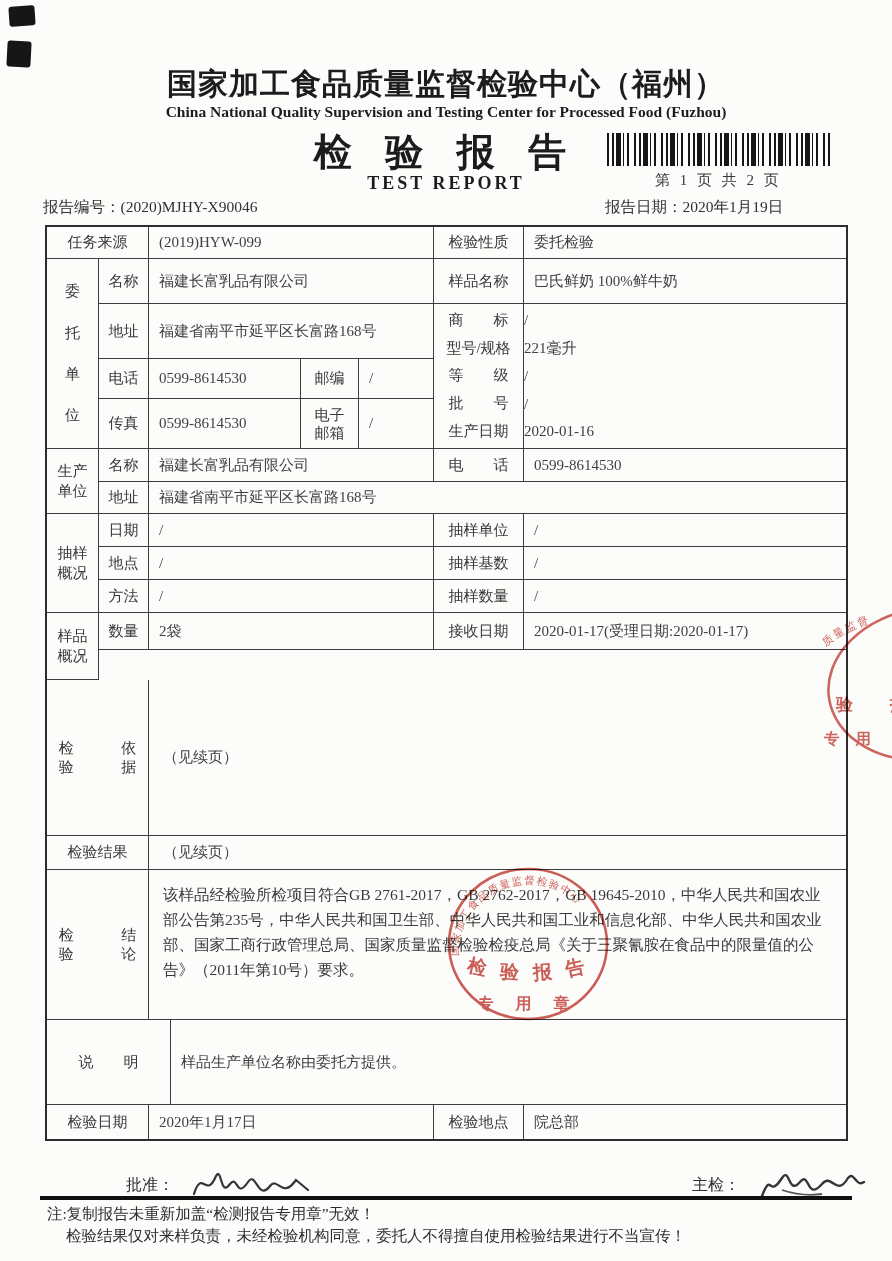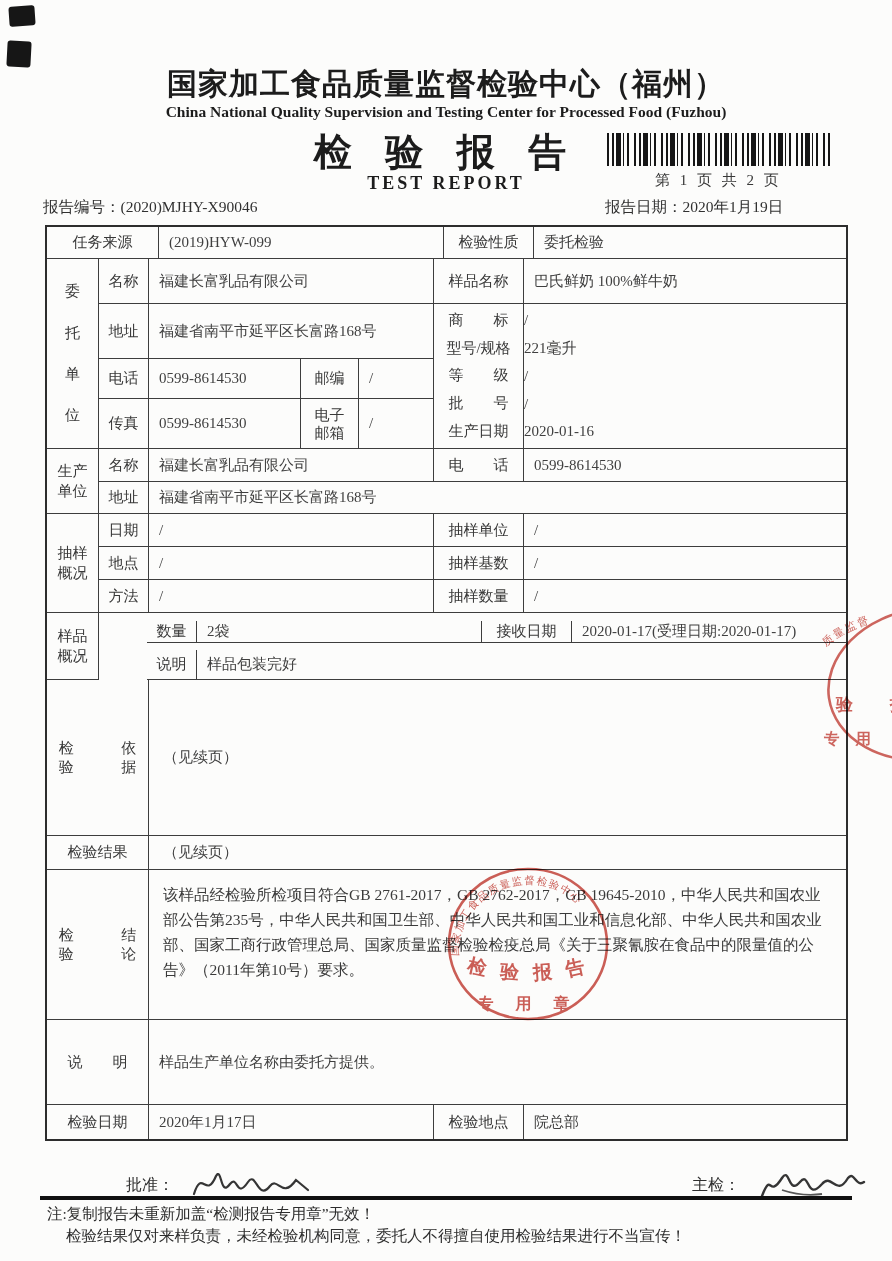--- a/index.html
+++ b/index.html
@@ -56,21 +56,21 @@
   <div class="abs ctr title-cn">检 验 报 告</div>
   <div class="abs ctr title-en">TEST REPORT</div>
   <div class="abs barcode"></div>
   <div class="abs pageinfo">第 1 页  共 2 页</div>
   <div class="abs meta" style="left:43px;top:197px;">报告编号：(2020)MJHY-X90046</div>
   <div class="abs meta" style="left:605px;top:197px;">报告日期：2020年1月19日</div>
 
   <div class="tbl">
 
     <div class="r" style="height:32px;">
-      <div class="c lab" style="width:112px;">任务来源</div>
+      <div class="c lab" style="width:102px;">任务来源</div>
       <div class="c val" style="width:285px;">(2019)HYW-099</div>
       <div class="c lab" style="width:90px;">检验性质</div>
       <div class="c val last" style="flex:1;">委托检验</div>
     </div>
 
     <div class="r" style="height:190px;">
       <div class="c glab" style="width:52px;height:190px;">
         <span>委</span>
         <span>托</span>
         <span>单</span>
@@ -164,36 +164,32 @@
         </div>
         <div class="r" style="height:33px;">
           <div class="c lab" style="width:50px;">方法</div>
           <div class="c val" style="width:285px;">/</div>
           <div class="c lab" style="width:90px;">抽样数量</div>
           <div class="c val last" style="flex:1;">/</div>
         </div>
       </div>
     </div>
 
-    <div class="r" style="height:67px;gap:48px;">
+    <div class="r" style="height:67px;">
       <div class="c glab" style="width:52px;justify-content:center;gap:1px;">
         <span>样品</span>
         <span>概况</span>
       </div>
       <div class="col" style="flex:1;">
-        <div class="r" style="height:37px;align-items:center;">
+        <div class="r" style="height:37px;">
           <div class="c lab" style="width:50px;">数量</div>
           <div class="c val" style="width:285px;">2袋</div>
           <div class="c lab" style="width:90px;">接收日期</div>
           <div class="c val last" style="flex:1;">2020-01-17(受理日期:2020-01-17)</div>
         </div>
-        <div class="r" style="height:30px;">
-          <div class="c lab" style="width:50px;">说明</div>
-          <div class="c val last" style="flex:1;">样品包装完好</div>
-        </div>
       </div>
     </div>
 
     <div class="r" style="height:156px;">
       <div class="c lab big-lab" style="width:102px;">
         <span>检　验</span>
         <span>依　据</span>
       </div>
       <div class="c val last" style="flex:1;padding-left:14px;">（见续页）</div>
     </div>
@@ -205,21 +201,21 @@
 
     <div class="r" style="height:150px;">
       <div class="c lab big-lab" style="width:102px;">
         <span>检　验</span>
         <span>结　论</span>
       </div>
       <div class="c val last concl" style="flex:1;">该样品经检验所检项目符合GB 2761-2017，GB 2762-2017，GB 19645-2010，中华人民共和国农业部公告第235号，中华人民共和国卫生部、中华人民共和国工业和信息化部、中华人民共和国农业部、国家工商行政管理总局、国家质量监督检验检疫总局《关于三聚氰胺在食品中的限量值的公告》（2011年第10号）要求。</div>
     </div>
 
     <div class="r" style="height:85px;">
-      <div class="c lab" style="width:102px;">说　　明</div>
+      <div class="c lab" style="width:124px;">说　　明</div>
       <div class="c val last" style="flex:1;align-items:center;">样品生产单位名称由委托方提供。</div>
     </div>
 
     <div class="r" style="height:35px;flex:1;">
       <div class="c lab nbb" style="width:102px;">检验日期</div>
       <div class="c val nbb" style="width:285px;">2020年1月17日</div>
       <div class="c lab nbb" style="width:90px;">检验地点</div>
       <div class="c val last nbb" style="flex:1;">院总部</div>
     </div>
   </div>

